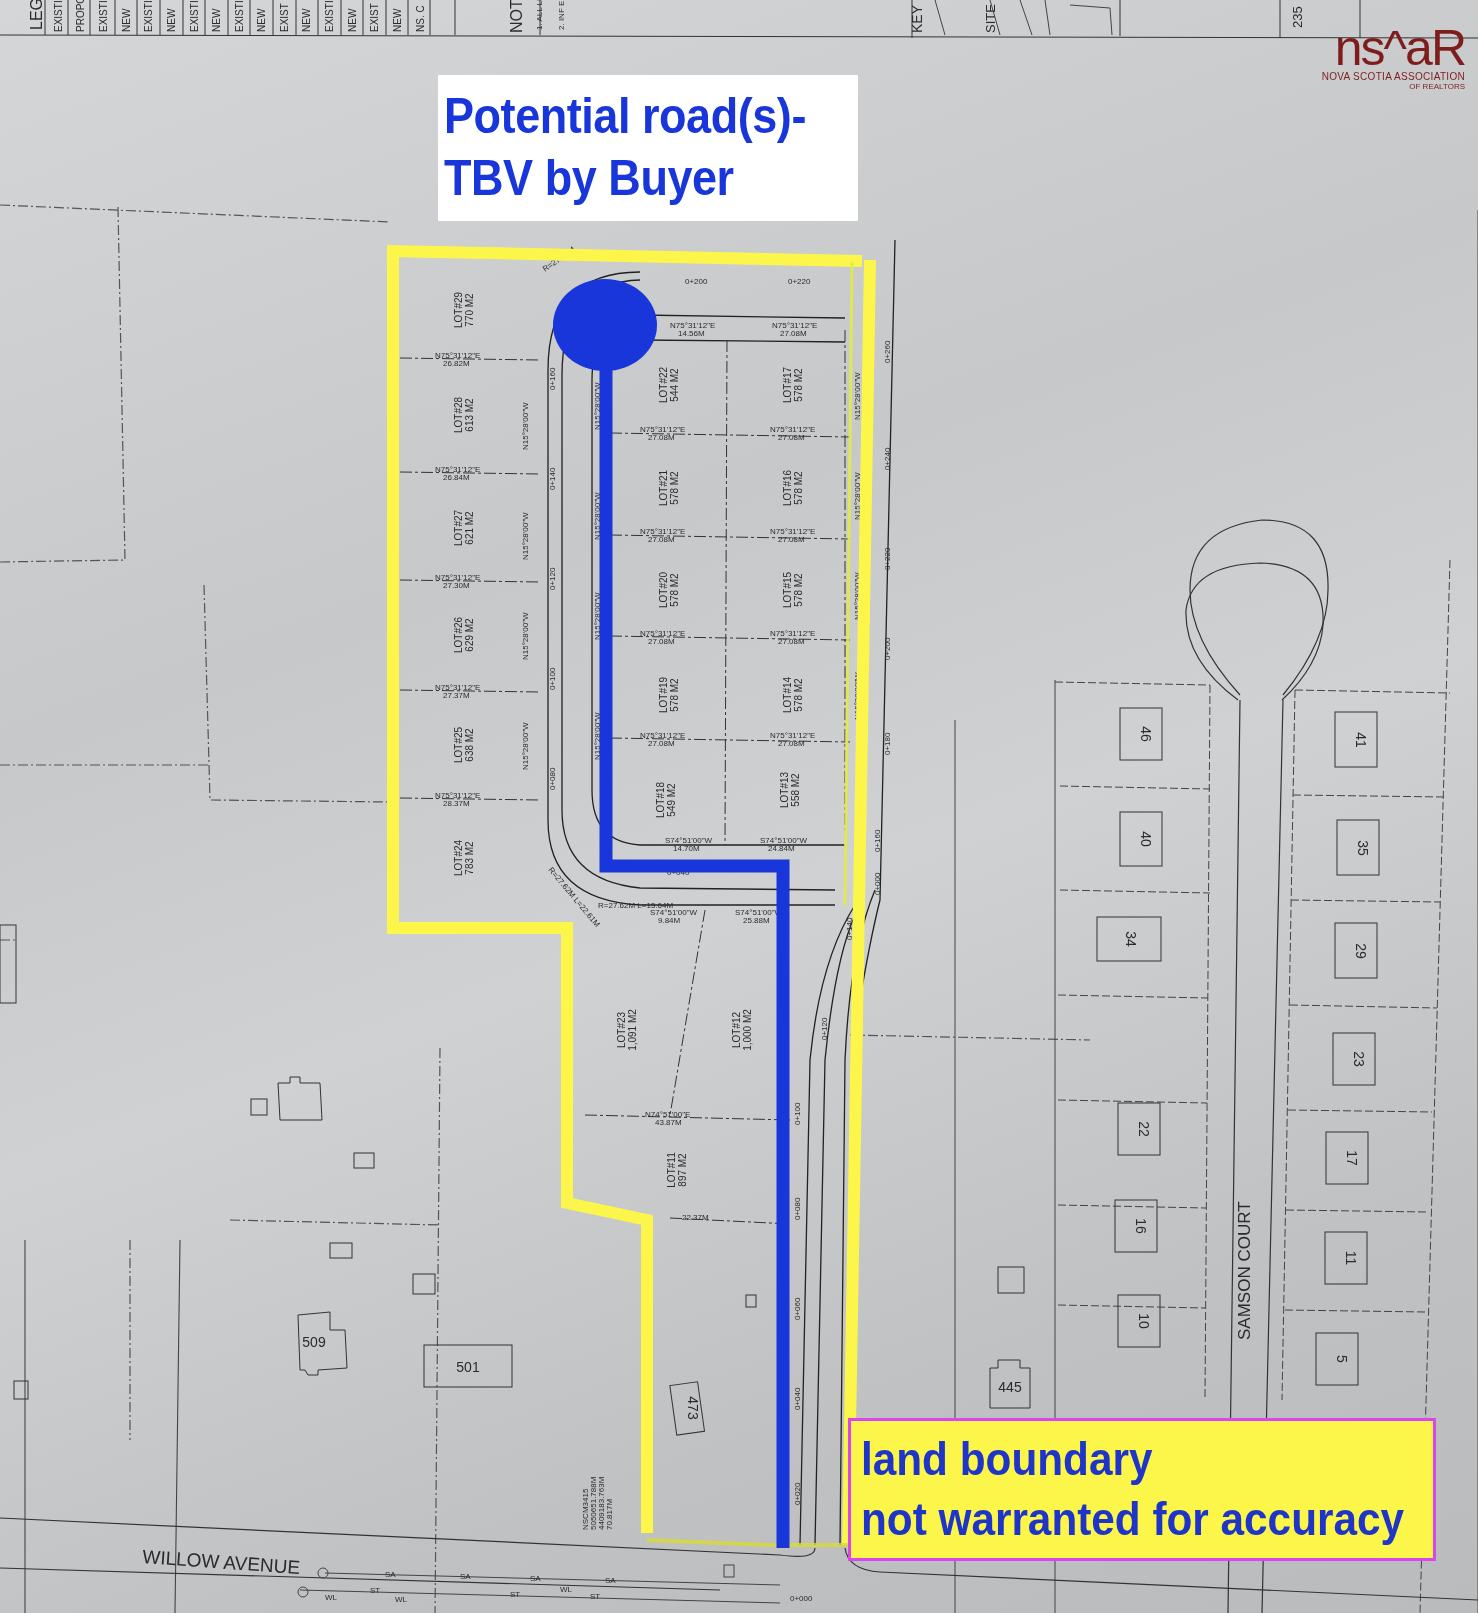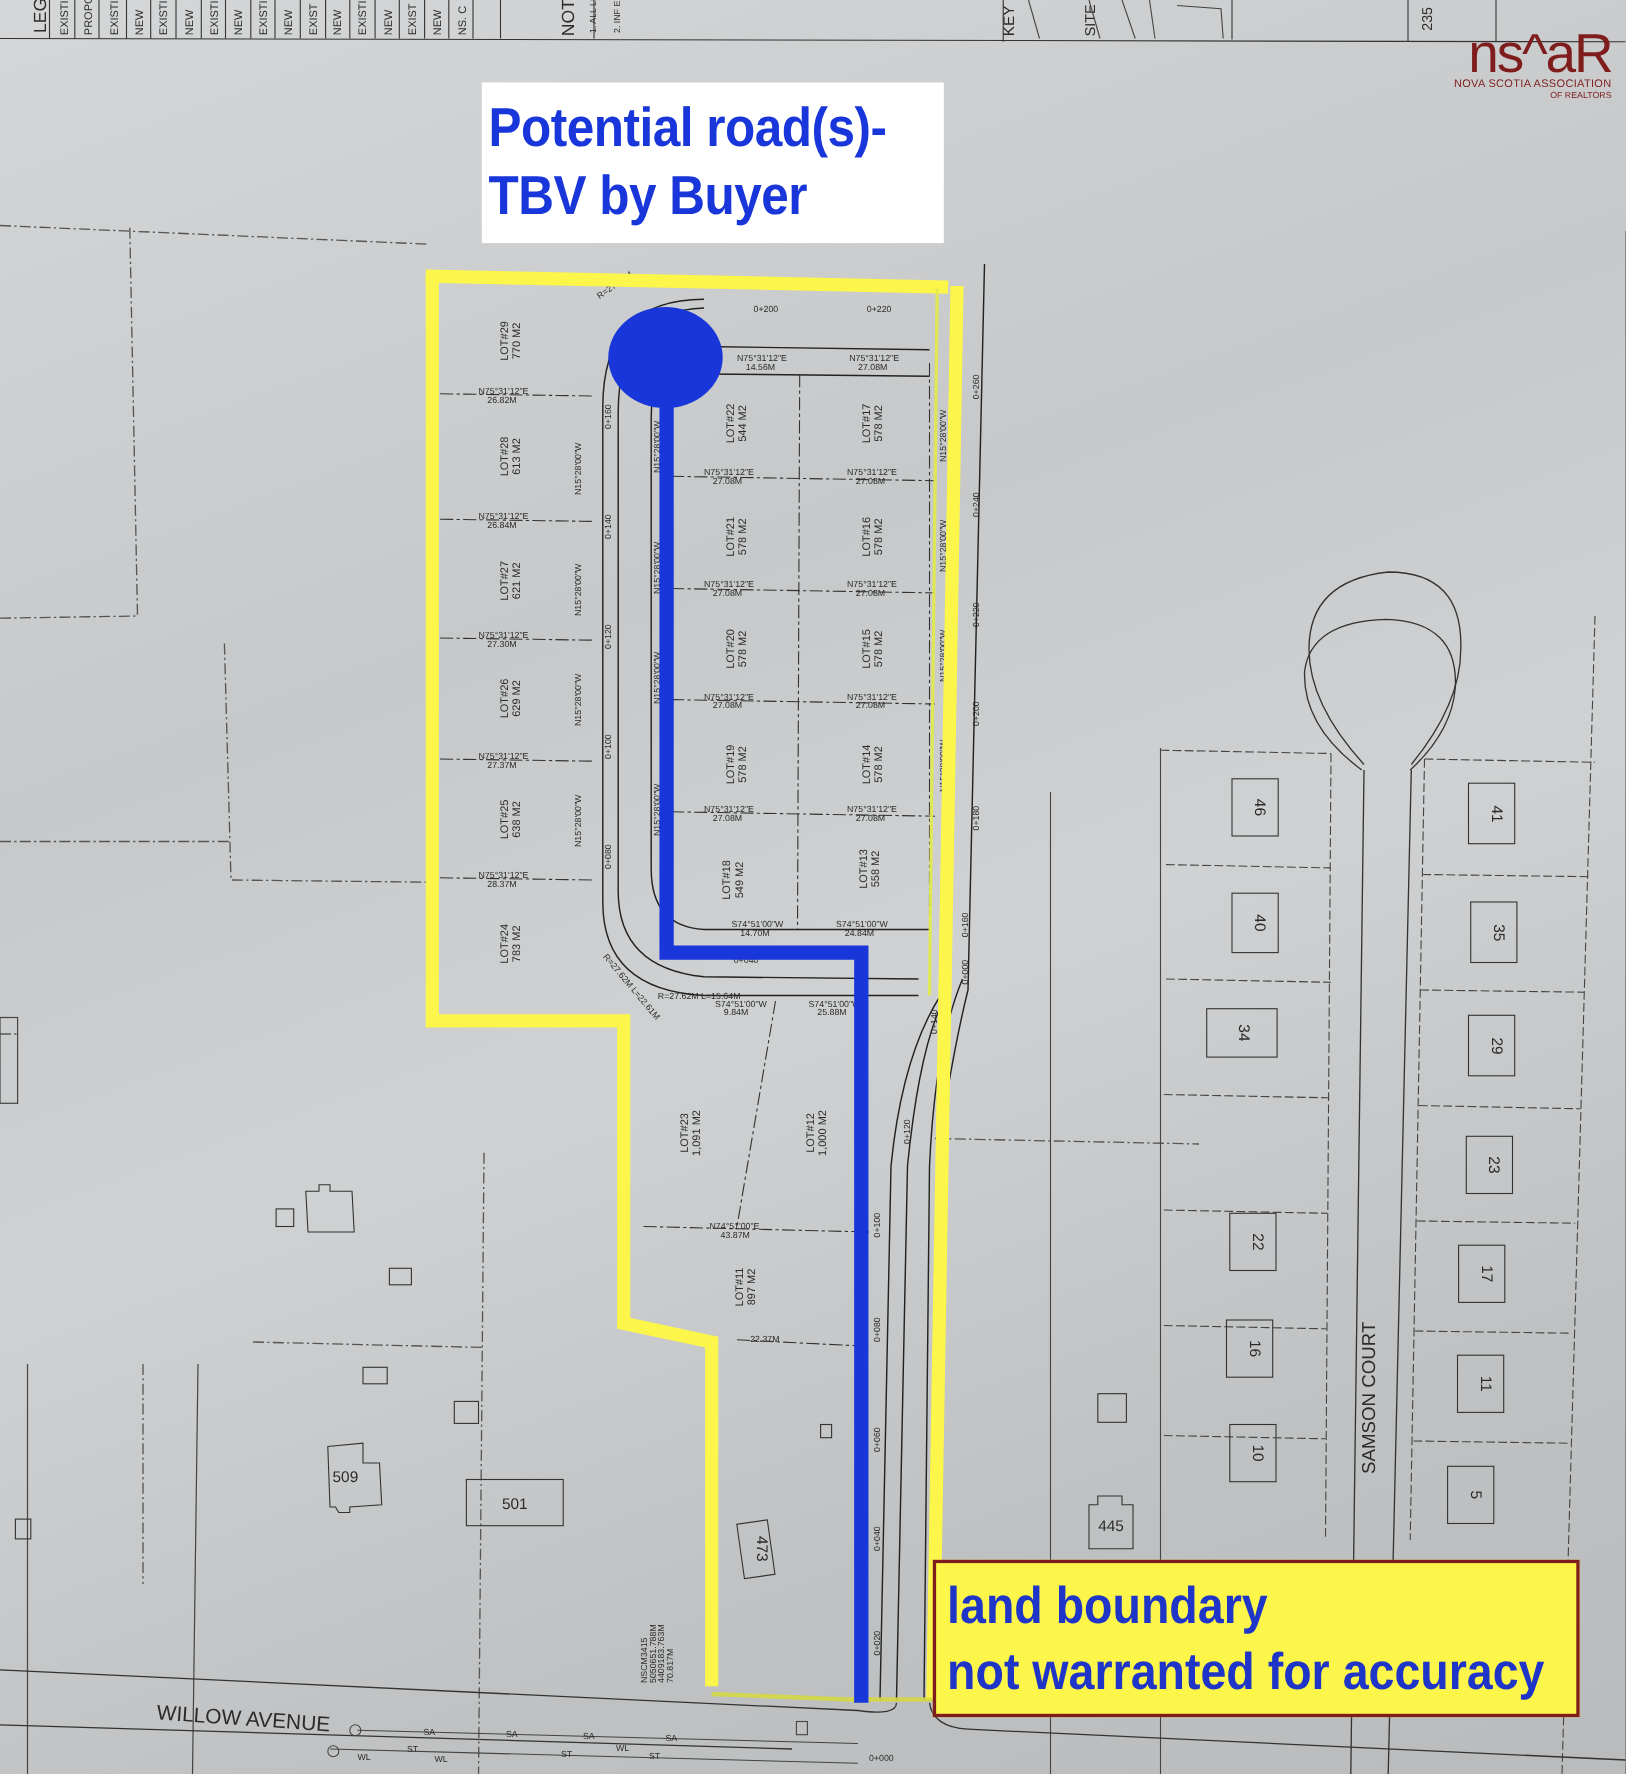--- a/index.html
+++ b/index.html
@@ -1,21 +1,21 @@
 <!DOCTYPE html>
 <html><head>
 <meta charset="utf-8">
 <style>
   html, body { margin: 0; padding: 0; }
   body { width: 1478px; height: 1613px; overflow: hidden; background: #c9cbcc; position: relative; font-family: "Liberation Sans", sans-serif; }
   #map { position: absolute; left: 0; top: 0; width: 1478px; height: 1613px; }
   .paper { background: linear-gradient(160deg, #d4d6d7 0%, #c6c8c9 35%, #cfd1d2 55%, #bfc1c2 80%, #b9bbbc 100%); }
   .title-box { position: absolute; left: 438px; top: 75px; width: 420px; height: 146px; background: #ffffff; box-sizing: border-box; padding: 10px 0 16px 6px; }
   .title-box .line { display: block; color: #1836d9; font-weight: bold; font-size: 50px; line-height: 62px; letter-spacing: -0.5px; transform: scaleX(0.9); transform-origin: left center; white-space: nowrap; }
-  .note-box { position: absolute; left: 848px; top: 1418px; width: 588px; height: 143px; background: #fdf64a; border: 3px solid #7f1d1d; box-sizing: border-box; padding: 8px 0 0 10px; }
+  .note-box { position: absolute; left: 848px; top: 1418px; width: 588px; height: 143px; background: #fdf64a; border: 3px solid #d946ef; box-sizing: border-box; padding: 8px 0 0 10px; }
   .note-box .line { display: block; color: #1f35c8; font-weight: bold; font-size: 47px; line-height: 60px; transform: scaleX(0.9); transform-origin: left center; white-space: nowrap; }
   .logo { position: absolute; left: 1305px; top: 24px; width: 160px; height: 70px; color: #7f1d1d; text-align: right; }
   .logo .mark { font-size: 50px; line-height: 48px; letter-spacing: -2px; font-weight: normal; }
   .logo .sub1 { font-size: 10px; letter-spacing: 0.3px; line-height: 10px; }
   .logo .sub2 { font-size: 8px; line-height: 9px; }
   svg text { font-family: "Liberation Sans", sans-serif; fill: #2b2b2b; }
 </style>
 </head>
 <body>
 

